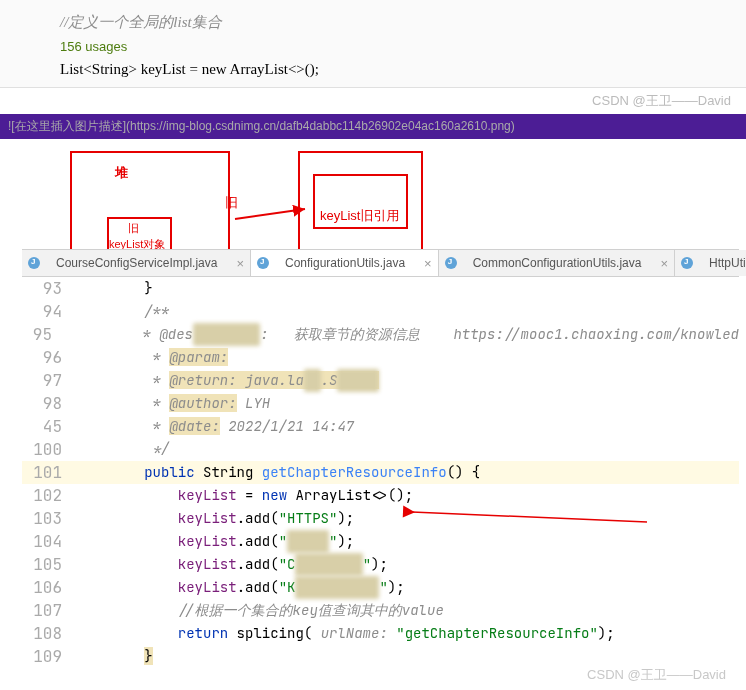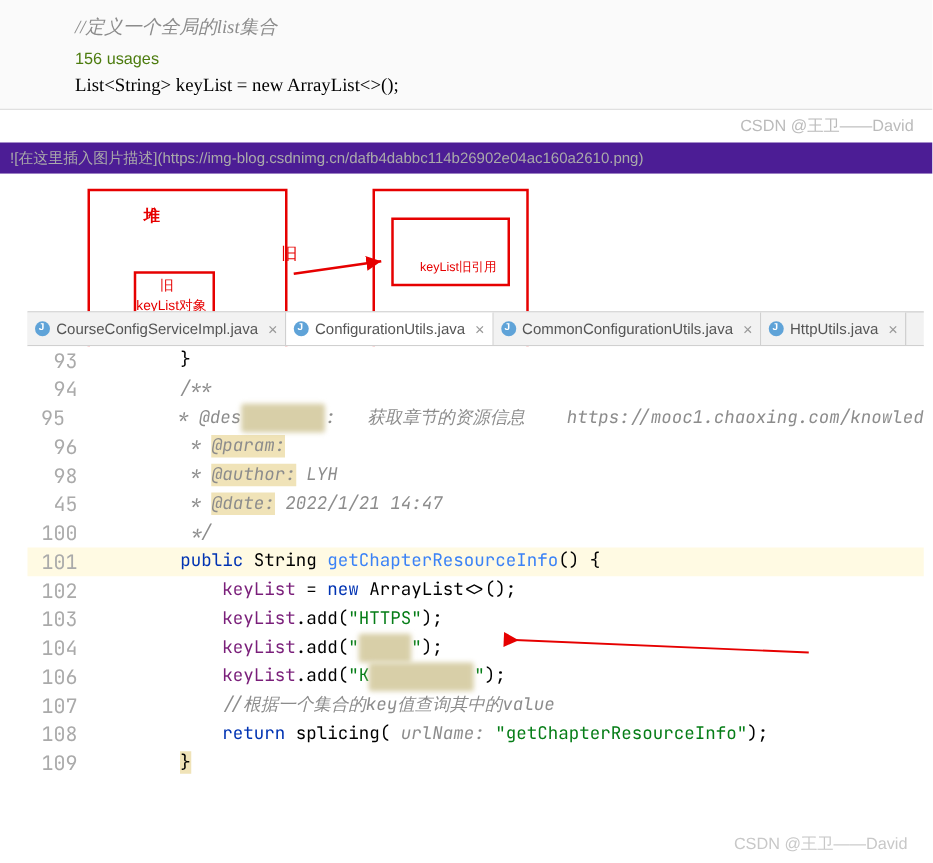--- a/index.html
+++ b/index.html
@@ -12,21 +12,21 @@
     .watermark-top { text-align: right; color: #bbb; font-size: 13px; padding: 4px 15px; }
     
     .image-desc { color: #aaa; font-size: 12px; padding: 4px 8px; background: #4c1d95; white-space: nowrap; overflow: hidden; }
     
     .diagram-area { position: relative; height: 240px; background: #fff; }
     .red-box { position: absolute; border: 2px solid #e60000; }
     .red-label { position: absolute; color: #e60000; font-size: 13px; font-weight: normal; text-align: center; }
     .red-label.bold { font-weight: bold; }
     
     .tabs-bar { display: flex; align-items: center; background: #f2f2f2; border-top: 1px solid #d0d0d0; border-bottom: 1px solid #d0d0d0; height: 28px; position: absolute; top: 249px; left: 22px; right: 7px; }
-    .tab { display: flex; align-items: center; padding: 0 6px; height: 100%; border-right: 1px solid #d0d0d0; font-size: 12px; color: #555; cursor: pointer; gap: 5px; background: #f2f2f2; }
+    .tab { display: flex; align-items: center; padding: 0 6px; height: 100%; border-right: 1px solid #d0d0d0; font-size: 12px; color: #555; cursor: pointer; gap: 16px; background: #f2f2f2; }
     .tab.active { background: #fff; align-items: center; }
     .tab-icon { width: 12px; height: 12px; border-radius: 50%; background: #5fa3d8; display: inline-block; position: relative; }
     .tab-icon::after { content: "J"; position: absolute; color: #fff; font-size: 8px; font-weight: bold; left: 3px; top: 0; }
     .tab-close { color: #999; font-size: 13px; margin-left: 3px; }
     
     .editor { position: absolute; top: 277px; left: 22px; right: 7px; bottom: 10px; background: #fff; font-family: "JetBrains Mono", Consolas, monospace; font-size: 14px; }
     .editor-line { display: flex; height: 23px; line-height: 23px; }
     .gutter { width: 55px; text-align: right; padding-right: 15px; color: #aaa; font-size: 16px; user-select: none; }
     .line-content { flex: 1; white-space: pre; }
     .hl-line { background: #fffae3; }
@@ -65,21 +65,21 @@
   <div class="red-label" style="left:109px; top:98px; font-size:11px;">keyList对象</div>
 
   <div class="red-box" style="left:107px; top:175px; width:65px; height:58px;"></div>
   <div class="red-label" style="left:128px; top:185px; font-size:11px;">新</div>
   <div class="red-label" style="left:109px; top:205px; font-size:11px;">keyList对象</div>
 
   <div class="red-label" style="left:225px; top:55px;">旧</div>
 
   <div class="red-box" style="left:298px; top:12px; width:125px; height:235px;"></div>
   <div class="red-box" style="left:313px; top:35px; width:95px; height:55px;"></div>
-  <div class="red-label" style="left:336px; top:68px; font-size:10px;">keyList旧引用</div>
+  <div class="red-label" style="left:320px; top:68px; font-size:13px;">keyList旧引用</div>
 
   <div class="red-box" style="left:313px; top:152px; width:95px; height:55px;"></div>
   <div class="red-label" style="left:320px; top:195px; font-size:11px;">keyList新引用</div>
 
   <svg class="arrow-svg" style="left:230px; top:60px; width:90px; height:30px;">
     <defs>
         <marker id="ah1" markerWidth="8" markerHeight="8" refX="6" refY="3" orient="auto">
           <path d="M0,0 L6,3 L0,6 Z" fill="#e60000"></path>
         </marker>
       </defs>
@@ -129,20 +129,24 @@
     </div>
   <div class="editor-line">
       <div class="gutter">95</div>
       <div class="line-content comment">         * @des<span class="blur-box">cription</span>:   获取章节的资源信息    https://mooc1.chaoxing.com/knowled</div>
     </div>
   <div class="editor-line">
       <div class="gutter">96</div>
       <div class="line-content comment">         * <span class="yellow-hl">@param:</span></div>
     </div>
   <div class="editor-line">
+      <div class="gutter">97</div>
+      <div class="line-content comment">         * <span class="yellow-hl">@return: java.la<span class="blur-box">ng</span>.S<span class="blur-box">tring</span></span></div>
+    </div>
+  <div class="editor-line">
       <div class="gutter">98</div>
       <div class="line-content comment">         * <span class="yellow-hl">@author:</span> LYH</div>
     </div>
   <div class="editor-line">
       <div class="gutter">45</div>
       <div class="line-content comment">         * <span class="yellow-hl">@date:</span> 2022/1/21 14:47</div>
     </div>
   <div class="editor-line">
       <div class="gutter">100</div>
       <div class="line-content comment">         */</div>
@@ -155,20 +159,24 @@
       <div class="gutter">102</div>
       <div class="line-content">            <span class="ident">keyList</span> = <span class="kw-blue">new</span> ArrayList&lt;&gt;();</div>
     </div>
   <div class="editor-line">
       <div class="gutter">103</div>
       <div class="line-content">            <span class="ident">keyList</span>.add(<span class="str-green">"HTTPS"</span>);</div>
     </div>
   <div class="editor-line">
       <div class="gutter">104</div>
       <div class="line-content">            <span class="ident">keyList</span>.add(<span class="str-green">"<span class="blur-box">Accel</span>"</span>);</div>
+    </div>
+  <div class="editor-line">
+      <div class="gutter">105</div>
+      <div class="line-content">            <span class="ident">keyList</span>.add(<span class="str-green">"C<span class="blur-box">lassName</span>"</span>);</div>
     </div>
   <div class="editor-line">
       <div class="gutter">106</div>
       <div class="line-content">            <span class="ident">keyList</span>.add(<span class="str-green">"K<span class="blur-box">nowledgeId</span>"</span>);</div>
     </div>
   <div class="editor-line">
       <div class="gutter">107</div>
       <div class="line-content comment">            //根据一个集合的key值查询其中的value</div>
     </div>
   <div class="editor-line">

